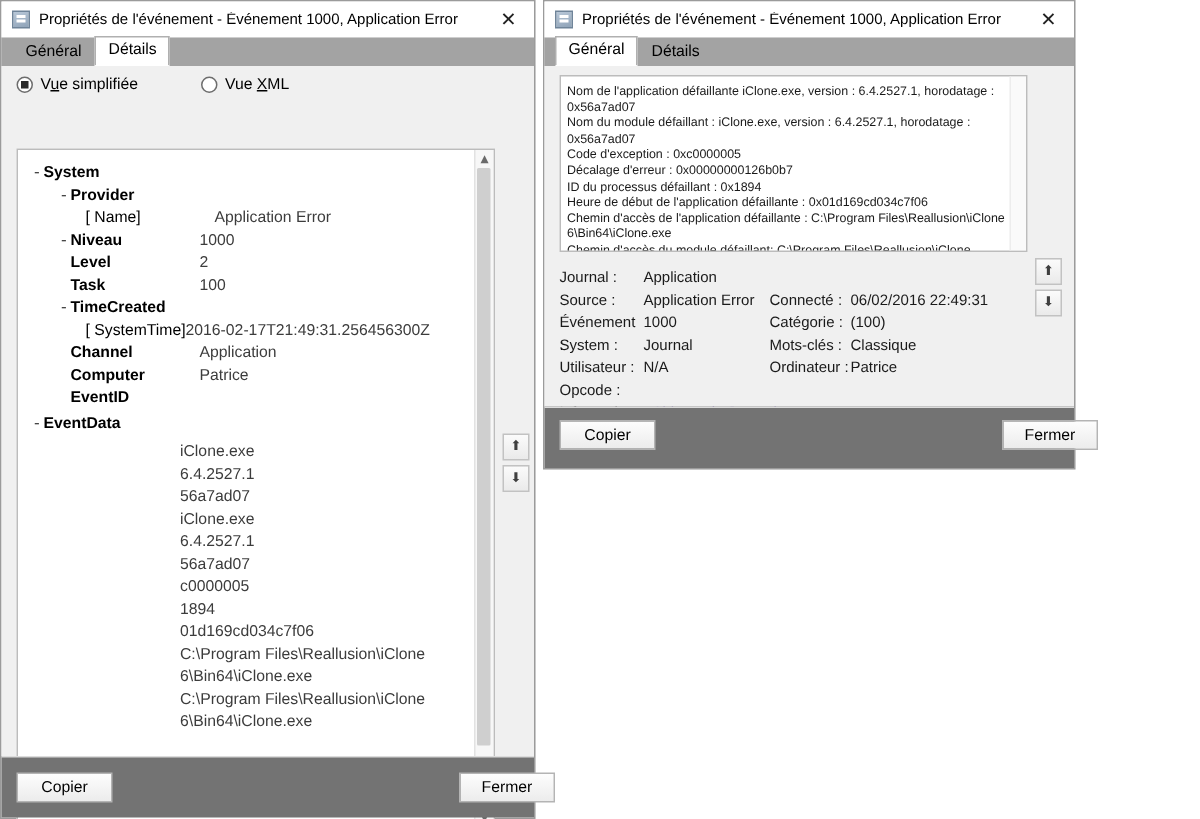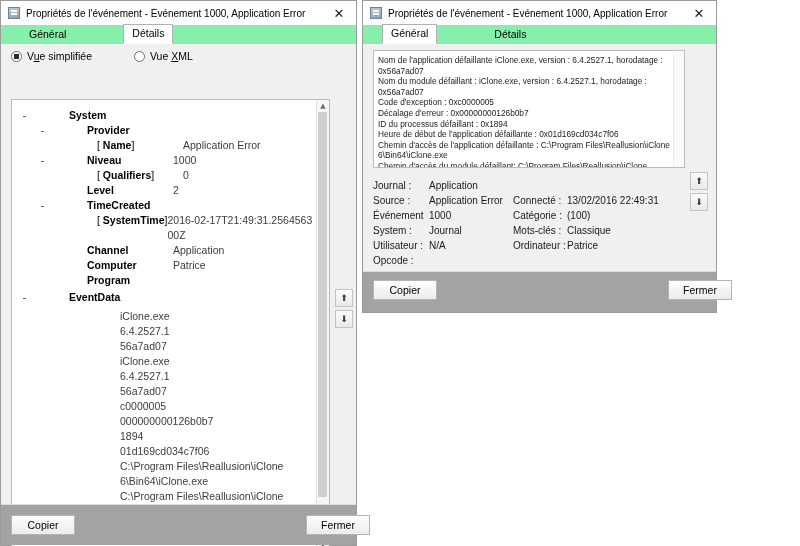--- a/index.html
+++ b/index.html
@@ -72,24 +72,23 @@
     font-family: "DejaVu Sans", sans-serif;
     flex: 0 0 auto;
   }
 
   
   .tabstrip {
     height: 19px;
     min-height: 19px;
     display: flex;
     align-items: flex-end;
-    padding-left: 19px;
-    background: #86efac;
-    position: relative;
-    gap: 48px;
+    padding-left: 7px;
+    background: #a3a3a3;
+    position: relative;
   }
   .tab {
     font-size: 10.5px;
     color: #000000;
     padding: 2px 8px 3px 8px;
     line-height: 13px;
     border: 1px solid transparent;
     border-bottom: none;
     box-sizing: border-box;
     background: transparent;
@@ -174,24 +173,23 @@
     width: 9px;
     flex: 0 0 auto;
     color: #3a3a3a;
     font-family: "DejaVu Sans", sans-serif;
     text-align: center;
   }
   .tkey {
     font-weight: bold;
     color: #000000;
     white-space: nowrap;
-    margin-left: 40px;
   }
   .tkey.brk { font-weight: normal; }
-  .tkey.brk b { font-weight: bold; }
+  .tkey.brk b { font-weight: normal; }
   .tval {
     color: #3c3c3c;
     white-space: pre-wrap;
     word-break: break-all;
   }
   .lvl1 { padding-left: 8px; }
   .lvl2 { padding-left: 26px; }
   .lvl3 { padding-left: 45px; }
   .keycol { width: 86px; flex: 0 0 auto; }
   .datacol { padding-left: 108px; color: #3c3c3c; line-height: 15px; word-break: break-word; }
@@ -246,21 +244,21 @@
     margin-bottom: 3px;
   }
 
   
   .footer {
     position: absolute;
     left: 0;
     right: 0;
     bottom: 0;
     height: 40px;
-    background: #a3a3a3;
+    background: #737373;
     border-top: 1px solid #dcdcdc;
   }
   .btn {
     position: absolute;
     height: 20px;
     min-width: 64px;
     background: linear-gradient(180deg,#fdfdfd 0%, #ececec 100%);
     border: 1px solid #b4b4b4;
     box-sizing: border-box;
     font-size: 10.5px;
@@ -371,31 +369,32 @@
             <span class="tkey brk keycol">[&nbsp;<b>Name</b>]</span>
             <span class="tval">Application Error</span>
           </div>
 
           <div class="tnode lvl2">
             <span class="tdash">-</span>
             <span class="tkey keycol">Niveau</span>
             <span class="tval">1000</span>
           </div>
 
-          <div class="tnode lvl3">
-            <span class="tkey brk keycol">[&nbsp;<b>Qualifiers</b>]</span>
-            <span class="tval">0</span>
-          </div>
 
           <div class="tnode lvl2">
             <span class="tdash">&nbsp;</span>
             <span class="tkey keycol">Level</span>
             <span class="tval">2</span>
           </div>
 
+          <div class="tnode lvl2">
+            <span class="tdash">&nbsp;</span>
+            <span class="tkey keycol">Task</span>
+            <span class="tval">100</span>
+          </div>
 
 
           <div class="tnode lvl2">
             <span class="tdash">-</span>
             <span class="tkey">TimeCreated</span>
           </div>
 
           <div class="tnode lvl3">
             <span class="tkey brk">[&nbsp;<b>SystemTime</b>]</span>
             <span class="tval">2016-02-17T21:49:31.256456300Z</span>
@@ -409,37 +408,36 @@
           </div>
 
           <div class="tnode lvl2">
             <span class="tdash">&nbsp;</span>
             <span class="tkey keycol">Computer</span>
             <span class="tval">Patrice</span>
           </div>
 
           <div class="tnode lvl2">
             <span class="tdash">&nbsp;</span>
-            <span class="tkey keycol">Program</span>
+            <span class="tkey keycol">EventID</span>
           </div>
 
           <div class="tnode lvl1" style="margin-top:2px;">
             <span class="tdash">-</span>
             <span class="tkey">EventData</span>
           </div>
 
           <div style="margin-top:4px;">
             <div class="datacol">iClone.exe</div>
             <div class="datacol">6.4.2527.1</div>
             <div class="datacol">56a7ad07</div>
             <div class="datacol">iClone.exe</div>
             <div class="datacol">6.4.2527.1</div>
             <div class="datacol">56a7ad07</div>
             <div class="datacol">c0000005</div>
-            <div class="datacol">000000000126b0b7</div>
             <div class="datacol">1894</div>
             <div class="datacol">01d169cd034c7f06</div>
             <div class="datacol" style="width:190px;">C:\Program Files\Reallusion\iClone 6\Bin64\iClone.exe</div>
             <div class="datacol" style="width:190px;">C:\Program Files\Reallusion\iClone 6\Bin64\iClone.exe</div>
 
           </div>
 
         </div>
 
         <div class="vscroll">
@@ -494,21 +492,21 @@
 
       <div class="fields">
         <div class="frow">
           <span class="flabel">Journal :</span>
           <span class="fvalue">Application</span>
         </div>
         <div class="frow">
           <span class="flabel">Source :</span>
           <span class="fvalue">Application Error</span>
           <span class="flabel2">Connecté :</span>
-          <span class="fvalue2">13/02/2016 22:49:31</span>
+          <span class="fvalue2">06/02/2016 22:49:31</span>
         </div>
         <div class="frow">
           <span class="flabel">Événement :</span>
           <span class="fvalue">1000</span>
           <span class="flabel2">Catégorie :</span>
           <span class="fvalue2">(100)</span>
         </div>
         <div class="frow">
           <span class="flabel">System :</span>
           <span class="fvalue">Journal</span>

